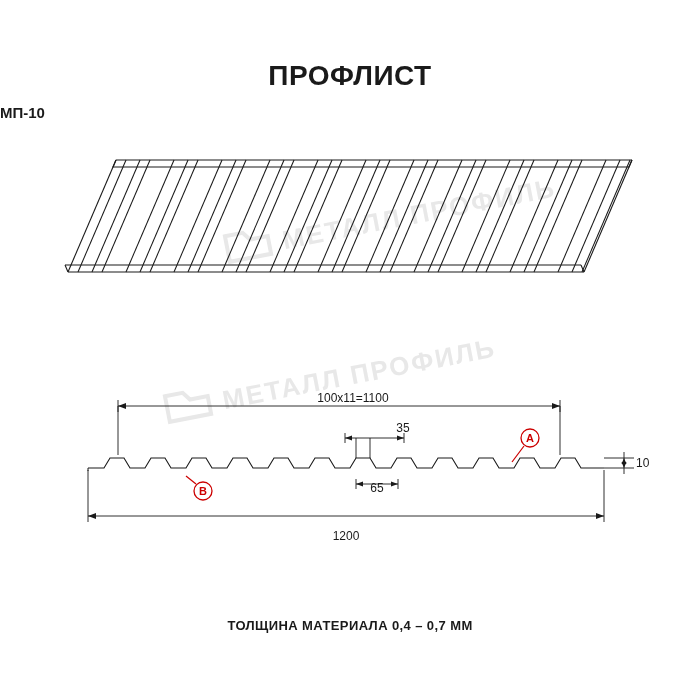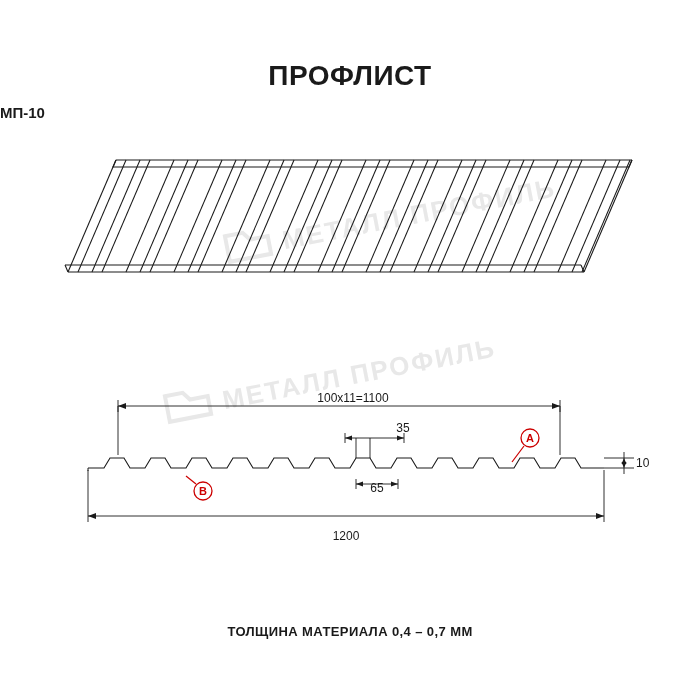--- a/index.html
+++ b/index.html
@@ -44,21 +44,20 @@
   .footer-note {
     position: absolute;
     top: 618px;
     left: 0;
     width: 700px;
     text-align: center;
     font-size: 13px;
     font-weight: bold;
     letter-spacing: 0.4px;
     color: #1a1a1a;
-    margin-top: 6px;
   }
   svg.art {
     position: absolute;
     top: 0;
     left: 0;
   }
   .wm-text {
     font-family: "Liberation Sans", sans-serif;
     font-size: 26px;
     font-weight: bold;

